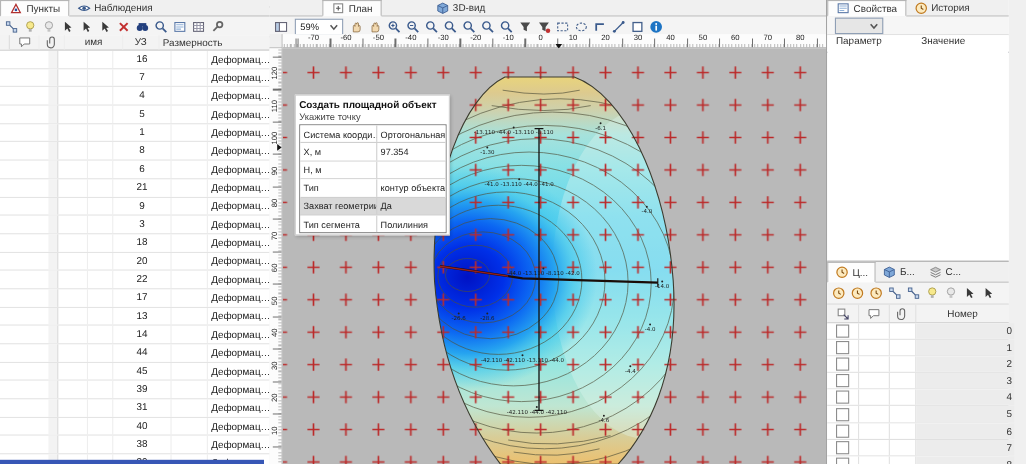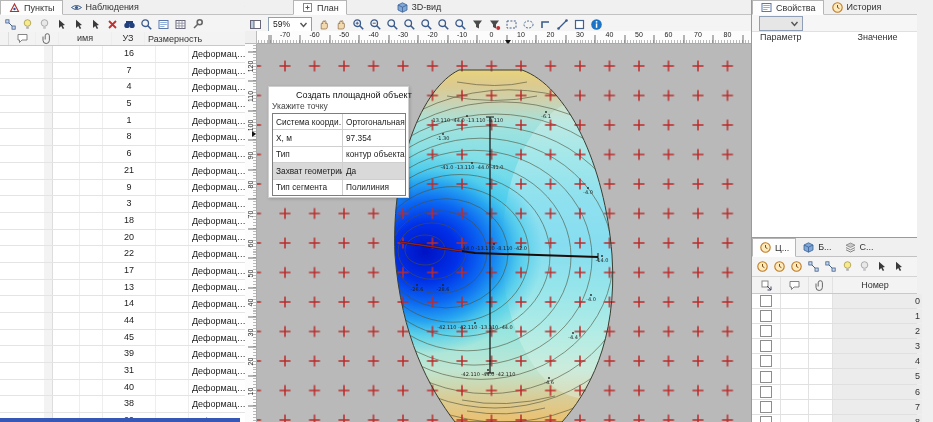--- a/index.html
+++ b/index.html
@@ -54,35 +54,35 @@
   .ruler-y{position:absolute;top:44px;left:0;width:12px;height:378px;background:#fcfcfc;border-right:1px solid #aaa;box-sizing:border-box;
     background-image:repeating-linear-gradient(180deg,#6e6e6e 0 1px,transparent 1px 29.5px),repeating-linear-gradient(180deg,#b9b9b9 0 1px,transparent 1px 2.95px);
     background-size:8px 100%,3px 100%;background-position:right 7.5px,right 1px;background-repeat:repeat-y;}
   .ruler-y span{position:absolute;left:-2px;width:14px;height:9px;line-height:9px;text-align:center;font-size:7px;color:#222;transform:rotate(-90deg);}
   .rmark-x{position:absolute;top:9px;width:0;height:0;border-left:3px solid transparent;border-right:3px solid transparent;border-top:4px solid #111;}
   .rmark-y{position:absolute;left:7px;width:0;height:0;border-top:3px solid transparent;border-bottom:3px solid transparent;border-left:4px solid #111;}
   #canvas{position:absolute;top:44px;left:12px;width:533px;height:378px;background:#b9b9b9;overflow:hidden;}
 
   
   #dialog{position:absolute;left:11px;top:42px;width:141px;z-index:10;background:#fff;border:1px solid #cfcfcf;box-shadow:1px 1px 3px rgba(0,0,0,.18);padding:2px 2px 1px 3px;box-sizing:border-box;}
-  .dtitle{font-size:9px;font-weight:normal;color:#111;line-height:12px;white-space:nowrap;margin-left:24px;}
+  .dtitle{font-size:9px;font-weight:bold;color:#111;line-height:12px;white-space:nowrap;}
   .dprompt{font-size:8.5px;color:#444;line-height:11px;}
   #dialog-grid{border:1px solid #7d7d7d;margin-top:1px;}
   .drow{display:flex;height:15.4px;border-bottom:1px solid #cfcfcf;font-size:8.3px;align-items:center;background:#fff;}
   .drow:last-child{border-bottom:none;}
   .drow.hl{background:#d9d9d9;}
   .dlab{width:66px;padding-left:3px;border-right:1px solid #cfcfcf;align-self:stretch;display:flex;align-items:center;white-space:nowrap;overflow:hidden;}
   .dval{flex:1;padding-left:3px;white-space:nowrap;overflow:hidden;}
 
   
   #right-panel .tabbar{background:#f0f0f0;}
   .filter-row{height:16px;display:flex;align-items:center;padding-left:4px;background:#f6f6f6;border-bottom:1px solid #e0e0e0;}
   .prop-head{height:15px;display:flex;font-size:9px;color:#333;border-bottom:1px solid #0f172a;background:#fff;}
   .prop-head span{padding-left:8px;}
-  .prop-head .p2{margin-left:48px;text-align:center;}
+  .prop-head .p2{margin-left:28px;text-align:center;}
   .prop-body{position:absolute;left:0;right:0;top:45px;height:192px;background:#fff;}
   #sub-panel{position:absolute;left:0;right:0;top:237px;bottom:0;border-top:1px solid #9a9a9a;background:#f4f4f4;}
   #sub-panel .tabbar{height:18px;}
   #sub-panel .tab{padding:0 6px;}
   #sub-panel .toolbar{height:19px;}
   .nhead{display:flex;height:16px;background:#f3f3f3;border-bottom:1px solid #c9c9c9;align-items:center;font-size:9px;}
   .n-sel{width:28px;display:flex;justify-content:center;align-items:center;align-self:stretch;border-right:1px solid #e2e2e2;}
   .n-com{width:27px;align-self:stretch;border-right:1px solid #e2e2e2;display:flex;align-items:center;justify-content:center;}
   .n-clip{width:23px;align-self:stretch;border-right:1px solid #e2e2e2;display:flex;align-items:center;justify-content:center;}
   .n-num{flex:1;text-align:center;color:#333;}
@@ -706,20 +706,24 @@
         <div id="dialog-grid">
             <div class="drow">
               <span class="dlab">Система коорди…</span>
               <span class="dval">Ортогональная</span>
             </div>
             <div class="drow">
               <span class="dlab">X, м</span>
               <span class="dval">97.354</span>
             </div>
             <div class="drow">
+              <span class="dlab">Н, м</span>
+              <span class="dval"></span>
+            </div>
+            <div class="drow">
               <span class="dlab">Тип</span>
               <span class="dval">контур объекта</span>
             </div>
             <div class="drow hl">
               <span class="dlab">Захват геометрии</span>
               <span class="dval">Да</span>
             </div>
             <div class="drow">
               <span class="dlab">Тип сегмента</span>
               <span class="dval">Полилиния</span>

